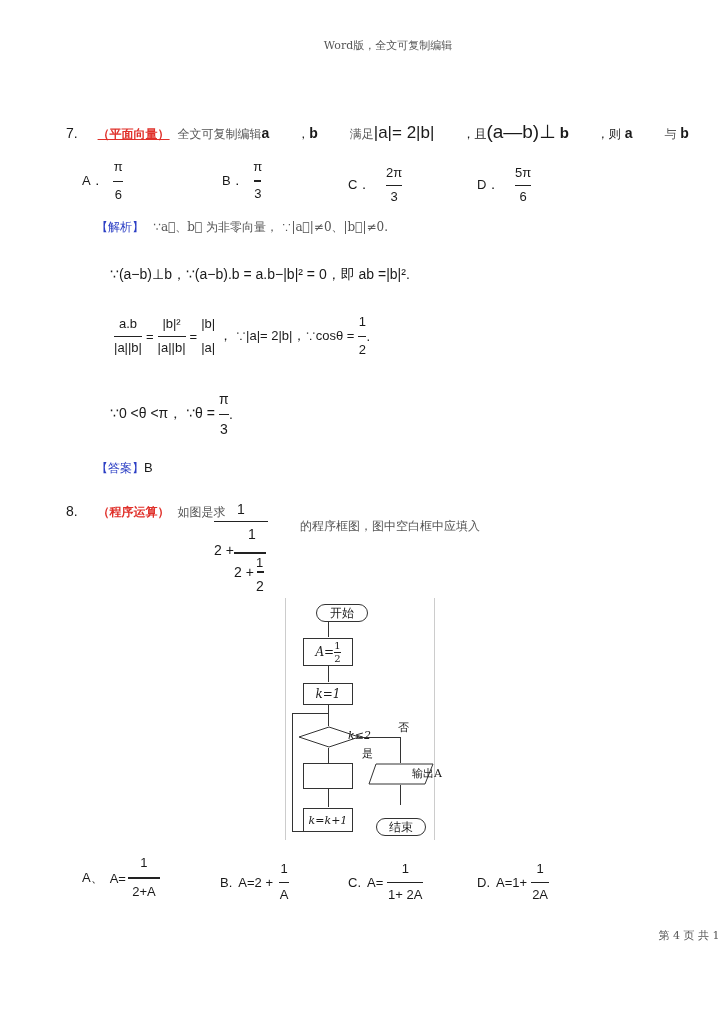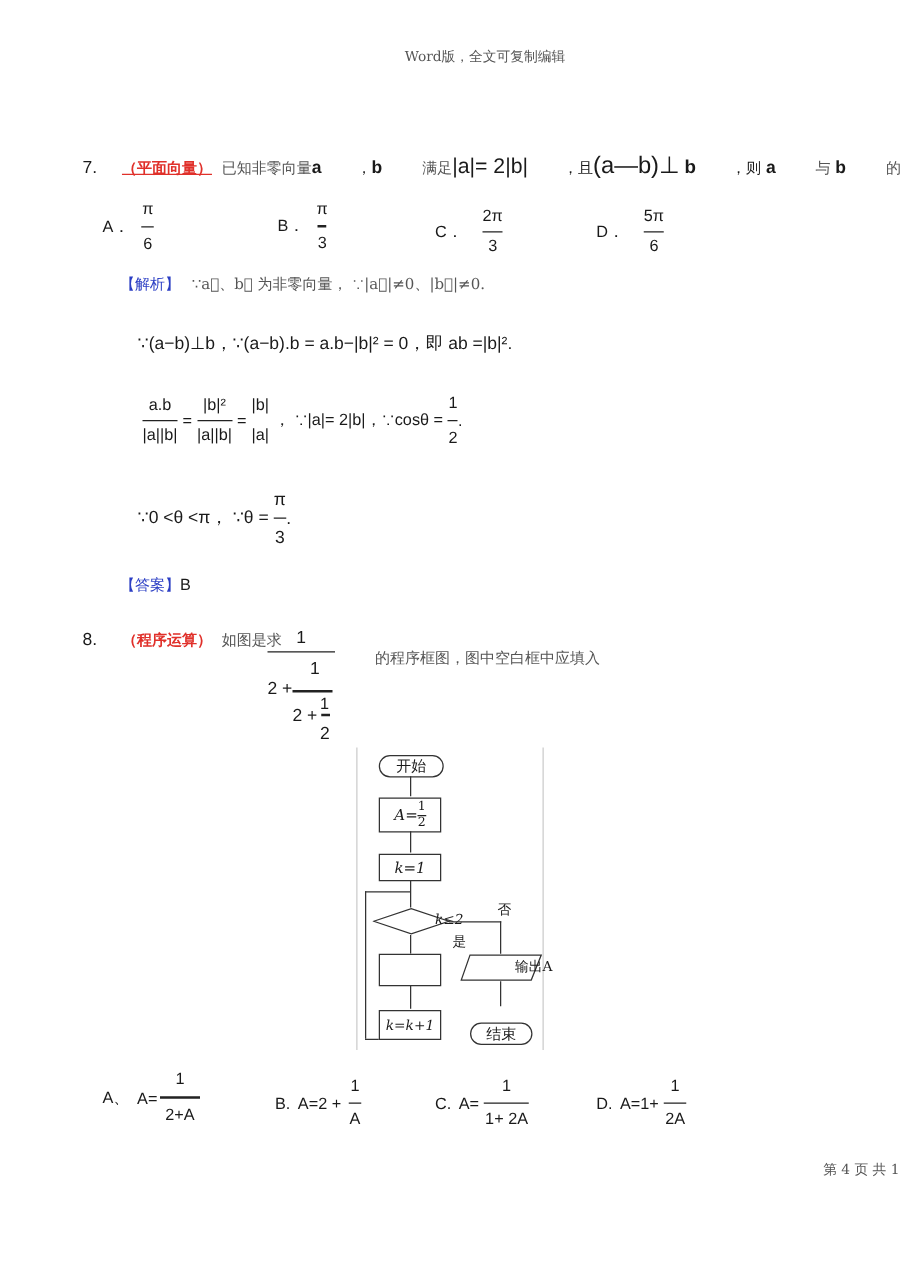--- a/index.html
+++ b/index.html
@@ -20,21 +20,21 @@
   .hline { position:absolute; height:1px; background:#333; }
 </style>
 </head>
 <body>
 
 <div class="abs cjk gray" style="left:0;width:720px;top:38px;text-align:center;font-size:11px;">Word版，全文可复制编辑</div>
 
 <div class="abs" style="left:66px;top:120px;font-size:14px;">
   <span>7.</span>
   <span class="red cjk" style="font-size:12px;margin-left:16px;text-decoration:underline;">（平面向量）</span>
-  <span class="cjk gray" style="font-size:12px;margin-left:4px;">已知非零向量</span><span class="b">a</span><span class="cjk" style="font-size:12px">，</span><span class="b">b</span>
+  <span class="cjk gray" style="font-size:12px;margin-left:4px;">全文可复制编辑</span><span class="b">a</span><span class="cjk" style="font-size:12px">，</span><span class="b">b</span>
   <span class="cjk gray" style="font-size:12px">满足</span><span style="font-size:17px">|a|= 2|b|</span><span class="cjk" style="font-size:12px">，且</span><span style="font-size:19px">(a—b)⊥</span>
   <span class="b" style="font-size:15px">b</span><span class="cjk" style="font-size:12px">，则</span>
   <span class="b">a</span>
   <span class="cjk gray" style="font-size:12px">与</span>
   <span class="b">b</span>
   <span class="cjk gray" style="font-size:12px">的夹角为</span>
 </div>
 
 <div class="abs" style="left:82px;top:160px;font-size:13px;">
   <span style="vertical-align:middle">A．</span>
@@ -131,21 +131,21 @@
     <div style="position:absolute;left:20px;top:30px;width:32px;height:2px;background:#222"></div>
     <span style="position:absolute;left:42px;top:33px;font-size:13px">1</span>
     <span style="position:absolute;left:20px;top:42px">2 +</span>
     <div style="position:absolute;left:43px;top:49px;width:7px;height:2px;background:#222"></div>
     <span style="position:absolute;left:42px;top:56px">2</span>
   </div>
 </div>
 <div class="abs cjk gray" style="left:272px;top:518px;font-size:12px;">的程序框图，图中空白框中应填入</div>
 
 <div class="abs" style="left:285px;top:598px;width:148px;height:242px;border-left:1px solid #ccc;border-right:1px solid #ccc;">
-  <div class="fc-box" style="left:17px;top:6px;width:50px;height:16px;border-radius:9px;">开始</div>
+  <div class="fc-box" style="left:30px;top:6px;width:50px;height:16px;border-radius:9px;">开始</div>
   <div class="vline" style="left:42px;top:23px;height:16px;"></div>
   <div class="fc-box" style="left:17px;top:40px;width:48px;height:26px;">
     <i>A=</i>
     <span class="frac" style="font-size:10px">
         <span class="num">1</span>
         <span class="bar"></span>
         <span class="den">2</span>
       </span>
   </div>
   <div class="vline" style="left:42px;top:67px;height:17px;"></div>

